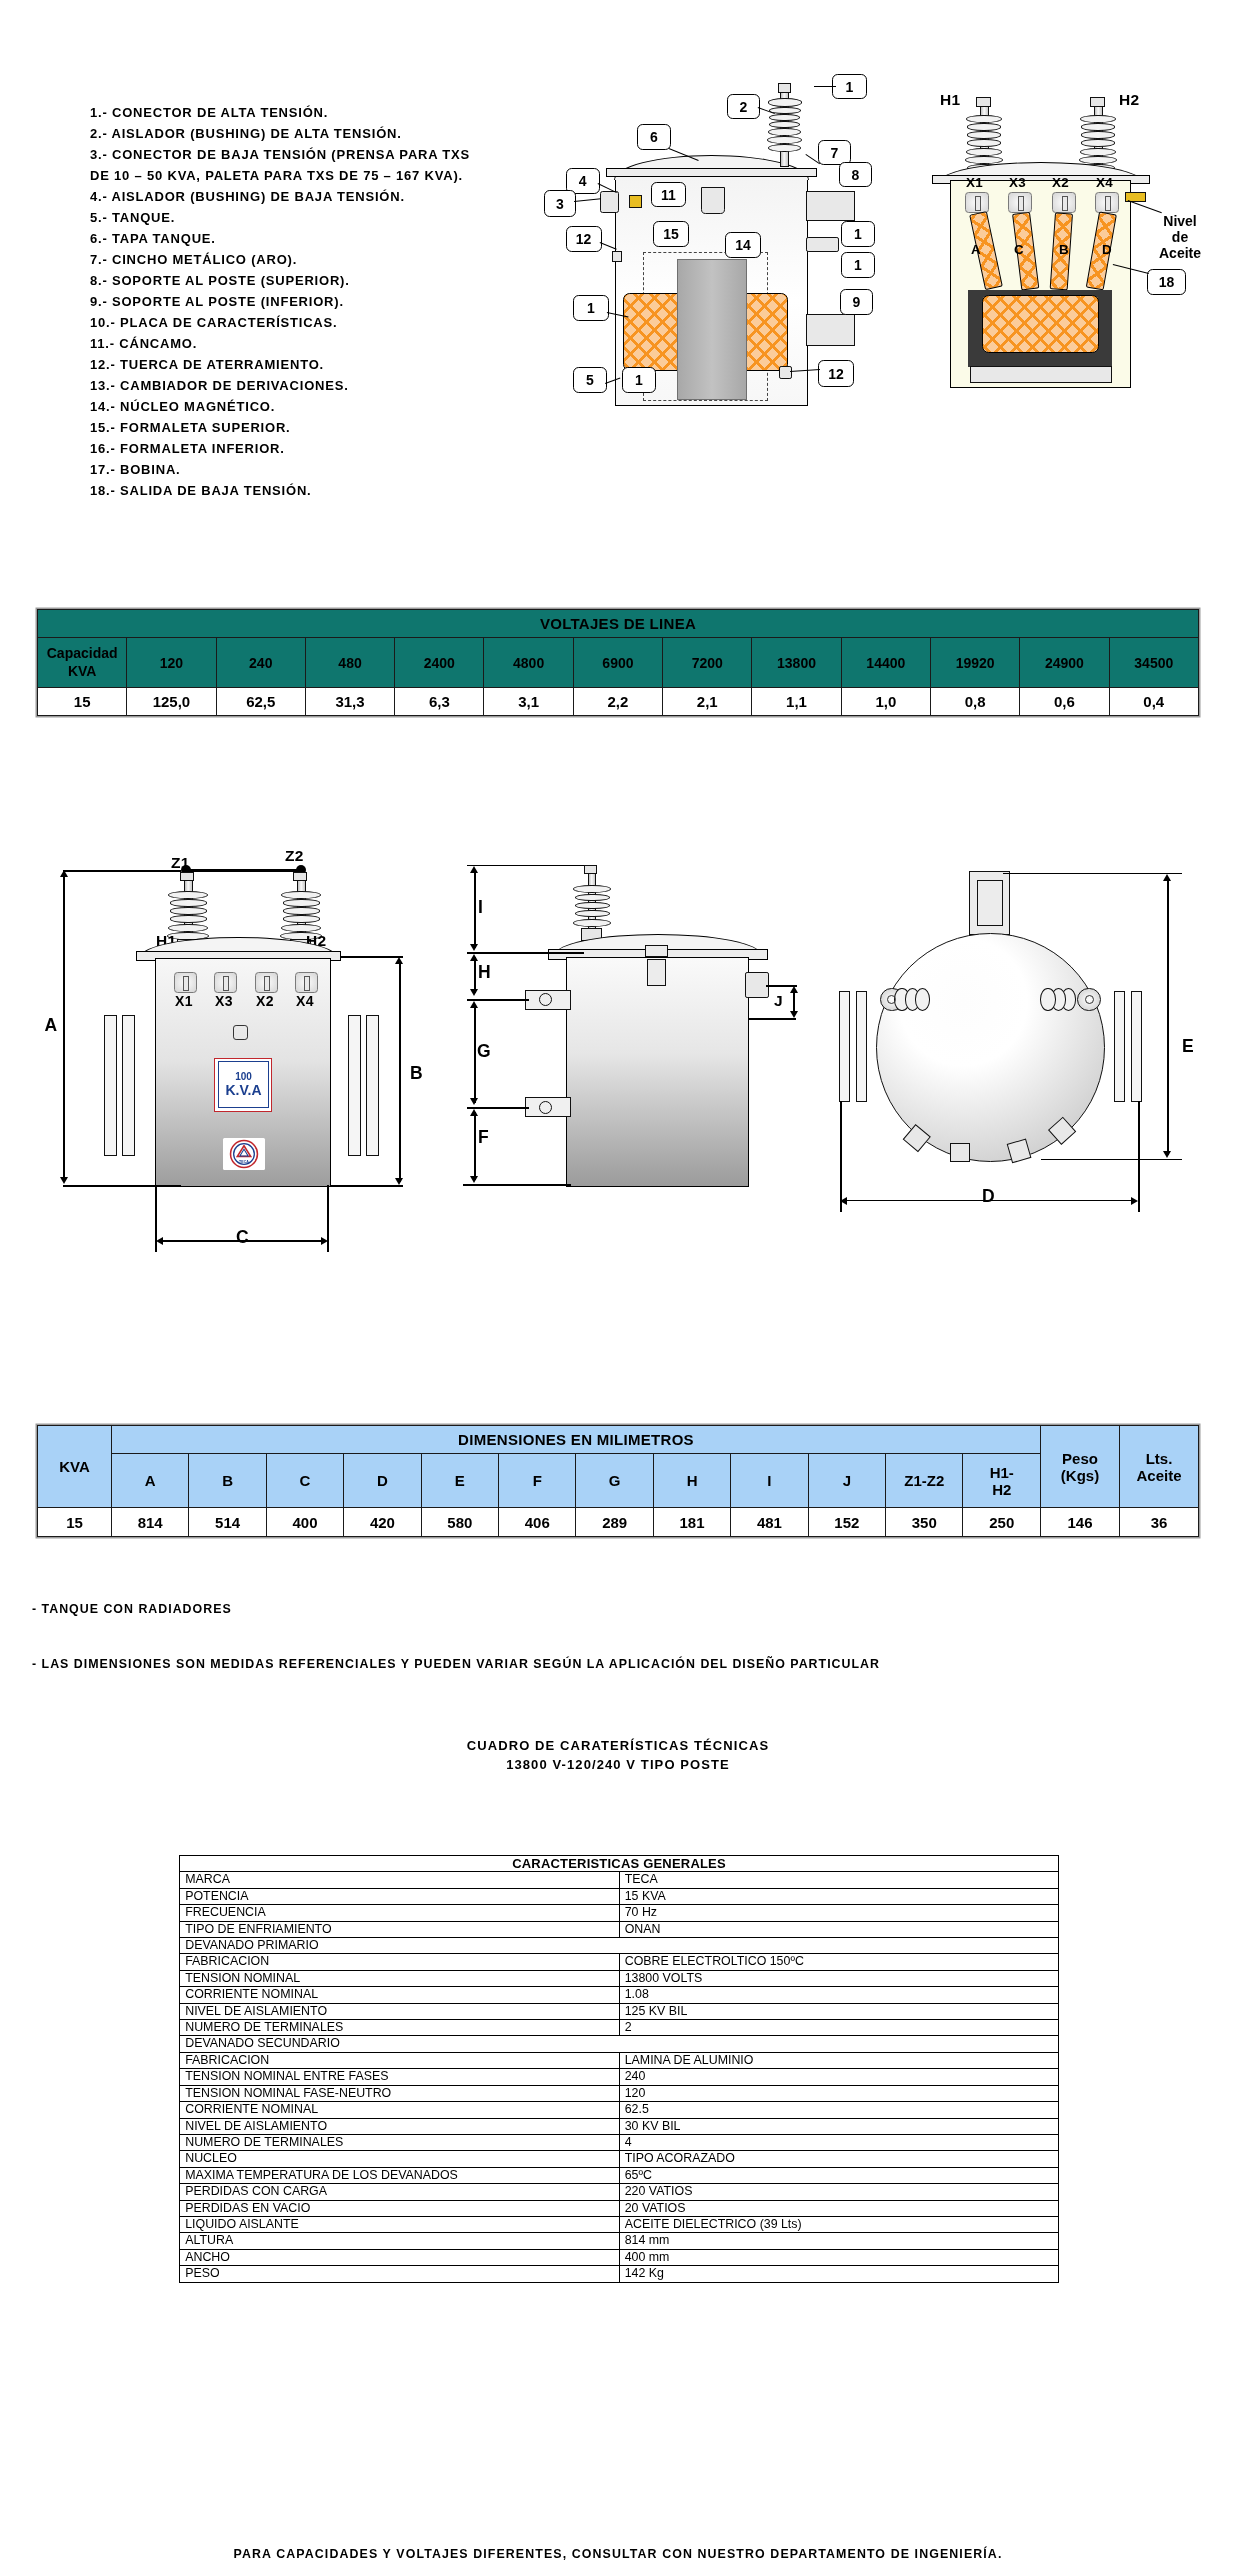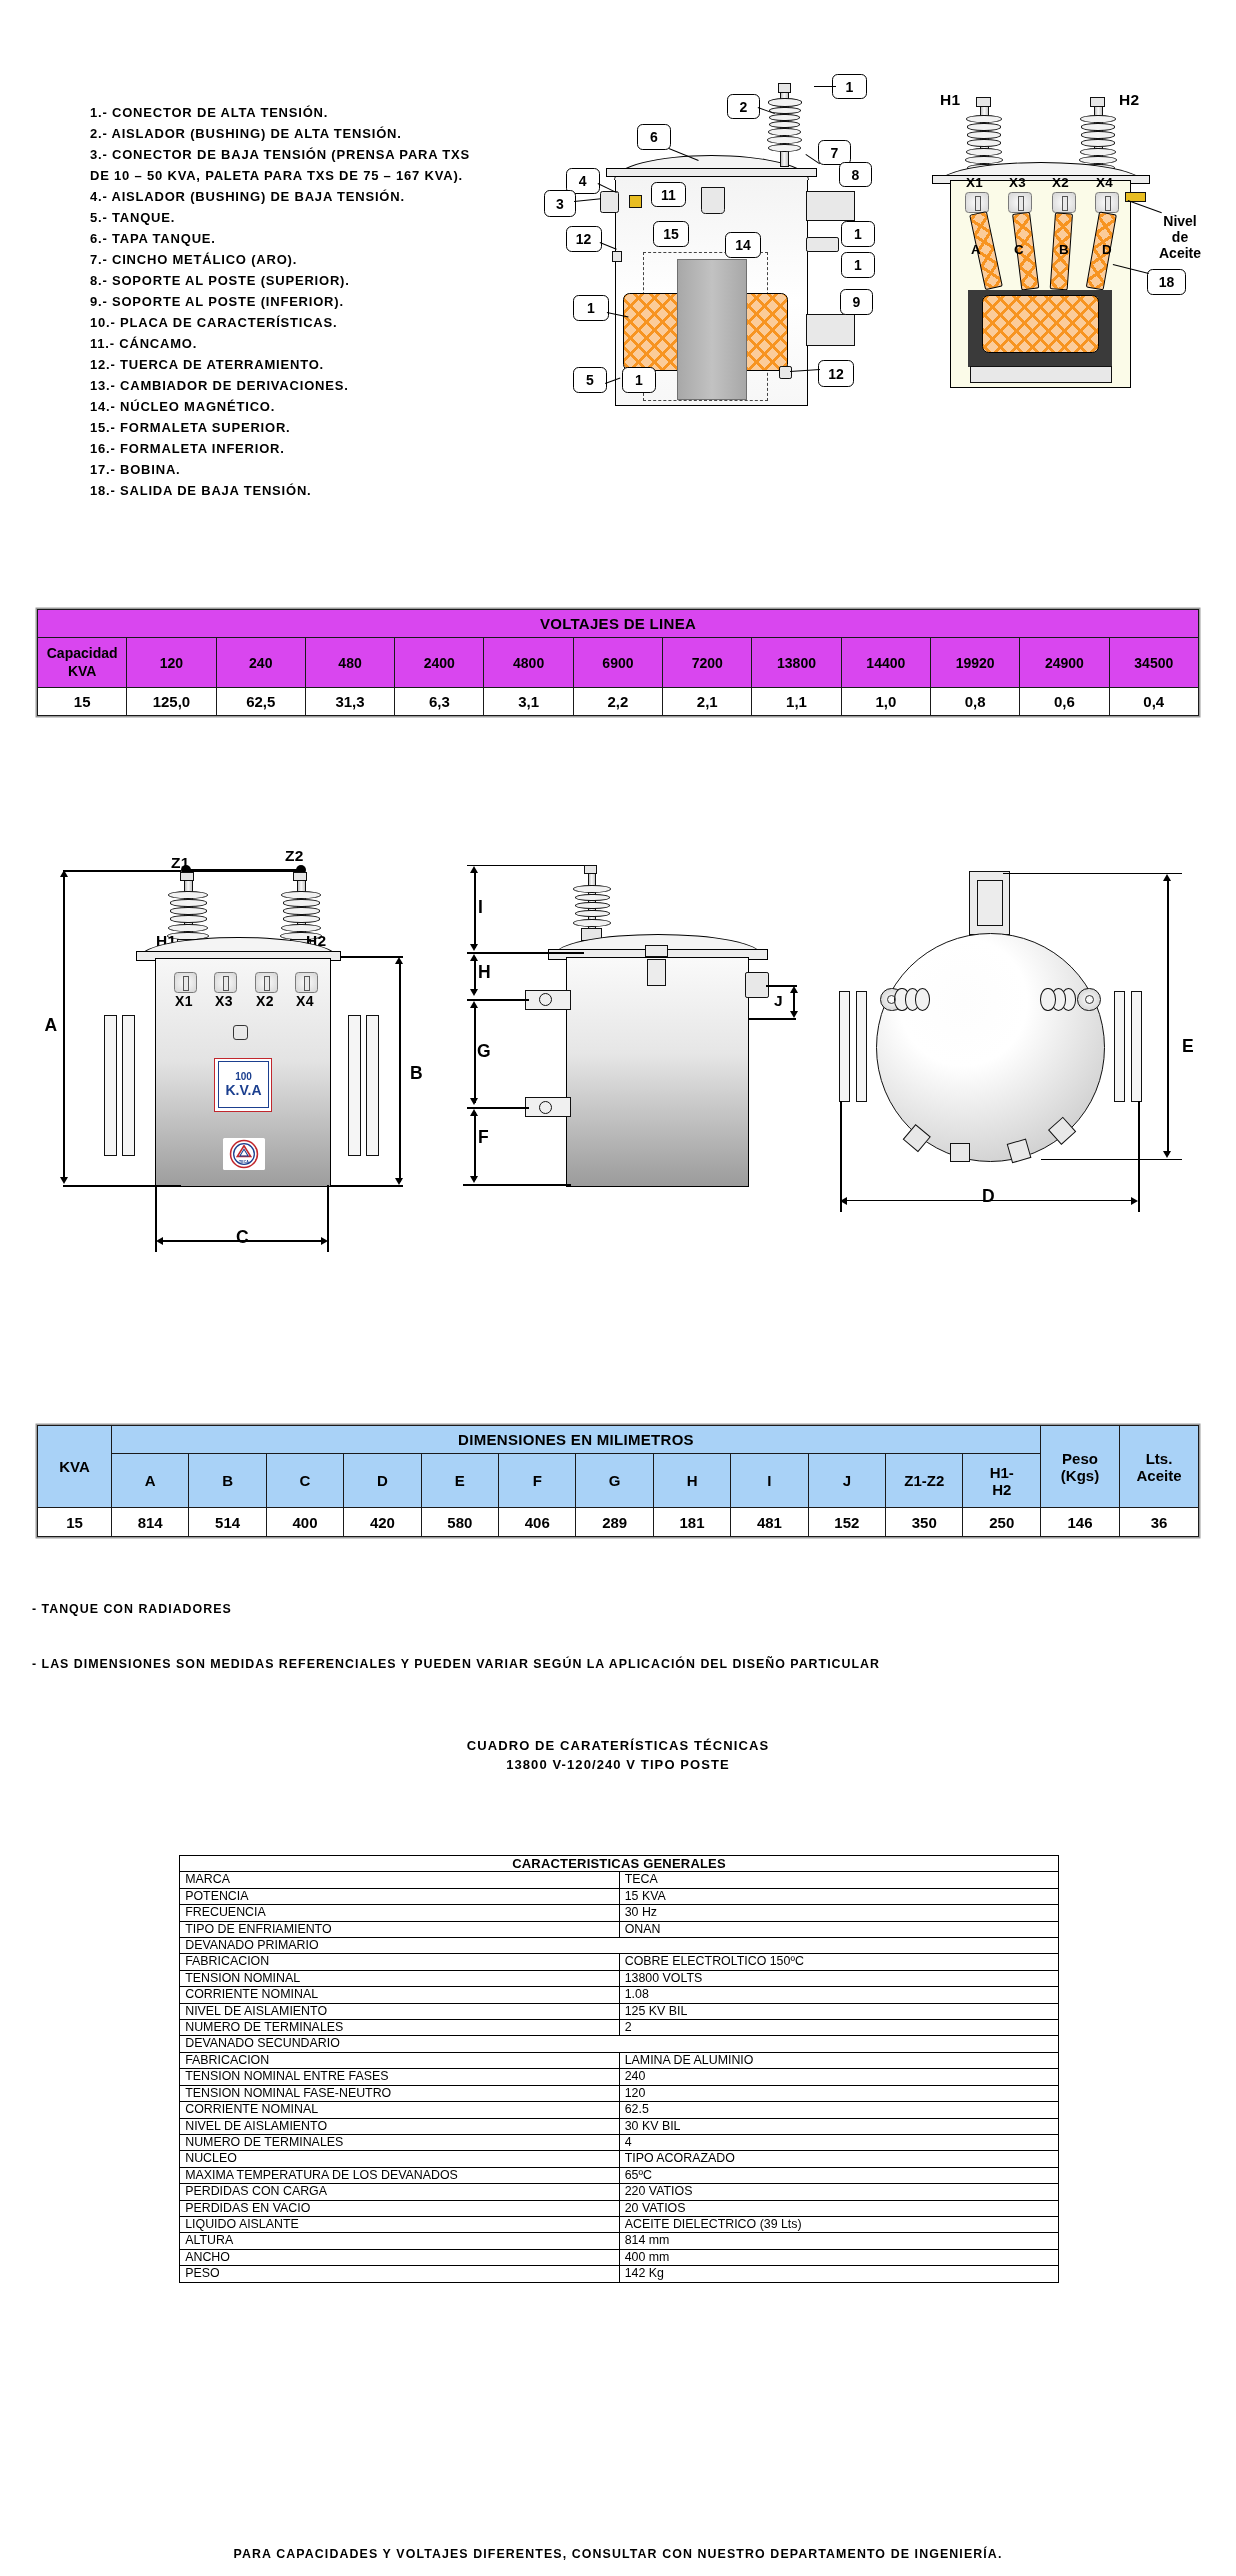--- a/index.html
+++ b/index.html
@@ -37,21 +37,21 @@
   .term{position:absolute;border:1.5px solid #7a7a7a;background:radial-gradient(#fdfdfd,#d4d4d4);}
   .term i{position:absolute;left:50%;top:16%;width:18%;height:68%;margin-left:-9%;
           background:#e9e9e9;border:1px solid #555;display:block;}
   .oil{position:absolute;background:#fbfbe8;}
 
   
   .btable{position:absolute;border-collapse:collapse;table-layout:fixed;
           box-shadow:0 0 0 1.5px #9b9b9b;}
   .btable td,.btable th{border:1px solid #1a1a1a;text-align:center;vertical-align:middle;
           font-weight:bold;color:#000;background:#fff;padding:0;}
-  .btable .hd{background:#d946ef;}
+  .btable .hd{background:#0f766e;}
   .btable .hd2{background:#a9d2f7;}
 
   #tbl-volt{left:37px;top:609px;width:1162px;}
   #tbl-volt .title{height:27px;font-size:15px;letter-spacing:0.3px;}
   #tbl-volt .colh{height:49px;font-size:14px;}
   #tbl-volt .cap{font-size:14px;line-height:17.5px;}
   #tbl-volt .val{height:27px;font-size:15px;}
 
   #tbl-dim{left:37px;top:1425px;width:1162px;}
   #tbl-dim .title{height:27px;font-size:15px;letter-spacing:0.3px;}
@@ -582,21 +582,21 @@
   <tr>
         <td style="width:58%;">MARCA</td>
         <td>TECA</td>
       </tr>
   <tr>
         <td>POTENCIA</td>
         <td>15 KVA</td>
       </tr>
   <tr>
         <td>FRECUENCIA</td>
-        <td>30 Hz</td>
+        <td>70 Hz</td>
       </tr>
   <tr>
         <td>TIPO DE ENFRIAMIENTO</td>
         <td>ONAN</td>
       </tr>
   <tr>
         <td class="sec" colspan="2">DEVANADO PRIMARIO</td>
       </tr>
   <tr>
         <td>FABRICACION</td>

